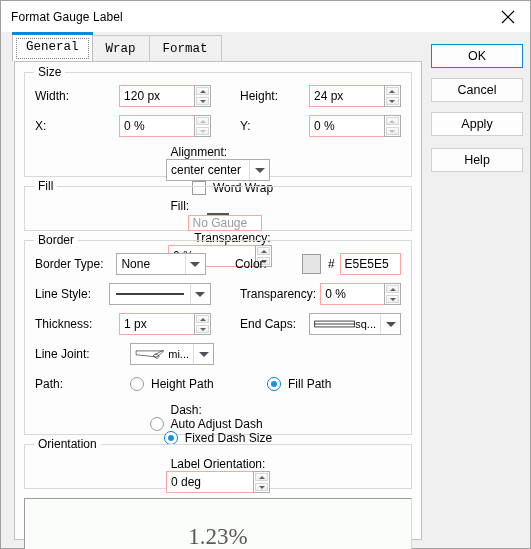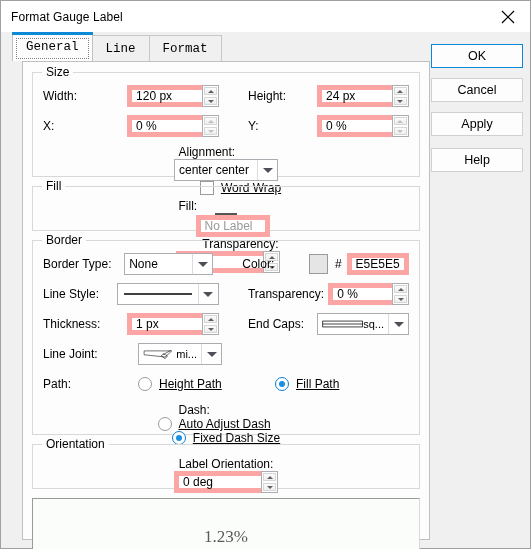--- a/index.html
+++ b/index.html
@@ -110,21 +110,21 @@
   .tab.active .focus-ring {
     position: absolute;
     left: 3px; right: 3px; top: 5px; bottom: 2px;
     border: 1px dotted #808080;
   }
   .tab-label { position: relative; z-index: 2; }
 
   
   .tabpanel {
     position: absolute;
-    left: 21px;
+    left: 13px;
     top: 29px;
     width: 408px;
     bottom: 8px;
     box-sizing: border-box;
     background: #fdfdfd;
     border: 1px solid #c0c0c0;
     padding: 10px 9px 0 9px;
   }
 
   
@@ -154,21 +154,21 @@
   .lbl {
     font-size: 12px;
     color: #000;
     white-space: nowrap;
   }
 
   
   .textfield {
     box-sizing: border-box;
     height: 22px;
-    border: 5px solid #fca5a5;
+    border: 1px solid #fca5a5;
     background: #fff;
     font-family: "Liberation Sans", sans-serif;
     font-size: 12px;
     color: #000;
     padding: 0 4px;
     display: flex;
     align-items: center;
     cursor: text;
   }
   .textfield.placeholder { color: #9a9a9a; }
@@ -235,21 +235,21 @@
     border-left: 1px solid #dcdcdc;
   }
   .combo .combo-arrow .tri {
     width: 0; height: 0;
     border-left: 5px solid transparent;
     border-right: 5px solid transparent;
     border-top: 5px solid #4f4f5a;
   }
 
   
-  .chk-row { display: flex; align-items: center; cursor: default; text-decoration: underline; }
+  .chk-row { display: flex; align-items: center; cursor: default; }
   .checkbox {
     width: 14px; height: 14px;
     box-sizing: border-box;
     border: 1px solid #9a9a9a;
     background: #fff;
     margin-right: 7px;
   }
   .radio {
     width: 14px; height: 14px;
     box-sizing: border-box;
@@ -300,21 +300,21 @@
     border: 1px solid #9a9a9a;
     border-right-color: #d8d8d8;
     border-bottom-color: #d8d8d8;
     background: #fbfdfa;
     display: flex;
     align-items: center;
     justify-content: center;
   }
   .preview-text {
     font-family: "Liberation Serif", serif;
-    font-size: 17px;
+    font-size: 23px;
     color: #5a5a5a;
   }
 
   
   .btn {
     box-sizing: border-box;
     width: 92px;
     height: 24px;
     margin-bottom: 10px;
     background: #fdfdfd;
@@ -348,21 +348,21 @@
   <div class="dialog-body">
 
     <div class="left-pane">
 
       <div class="tabstrip">
         <div class="tab active">
           <span class="focus-ring"></span>
           <span class="tab-label">General</span>
         </div>
         <div class="tab">
-          <span class="tab-label">Line</span>
+          <span class="tab-label">Wrap</span>
         </div>
         <div class="tab">
           <span class="tab-label">Format</span>
         </div>
       </div>
 
       <div class="tabpanel">
 
         <div class="group">
           <span class="group-title">Size</span>
@@ -434,21 +434,21 @@
               <span class="lbl">Word Wrap</span>
             </div>
           </div>
         </div>
 
         <div class="group">
           <span class="group-title">Fill</span>
           <div class="row">
             <span class="lbl" style="width:95px">Fill:</span>
             <span class="swatch-checker"></span>
-            <div class="textfield placeholder" style="width:74px; margin-left:13px">No Label</div>
+            <div class="textfield placeholder" style="width:74px; margin-left:13px">No Gauge</div>
             <span class="lbl" style="padding-left:29px">Transparency:</span>
             <div class="spin-wrap" style="width:104px; margin-left:4px">
               <div class="textfield">0 %</div>
               <div class="spinner">
                 <div class="spin-btn up">
                     <span class="tri"></span>
                   </div>
                 <div class="spin-btn down">
                     <span class="tri"></span>
                   </div>

